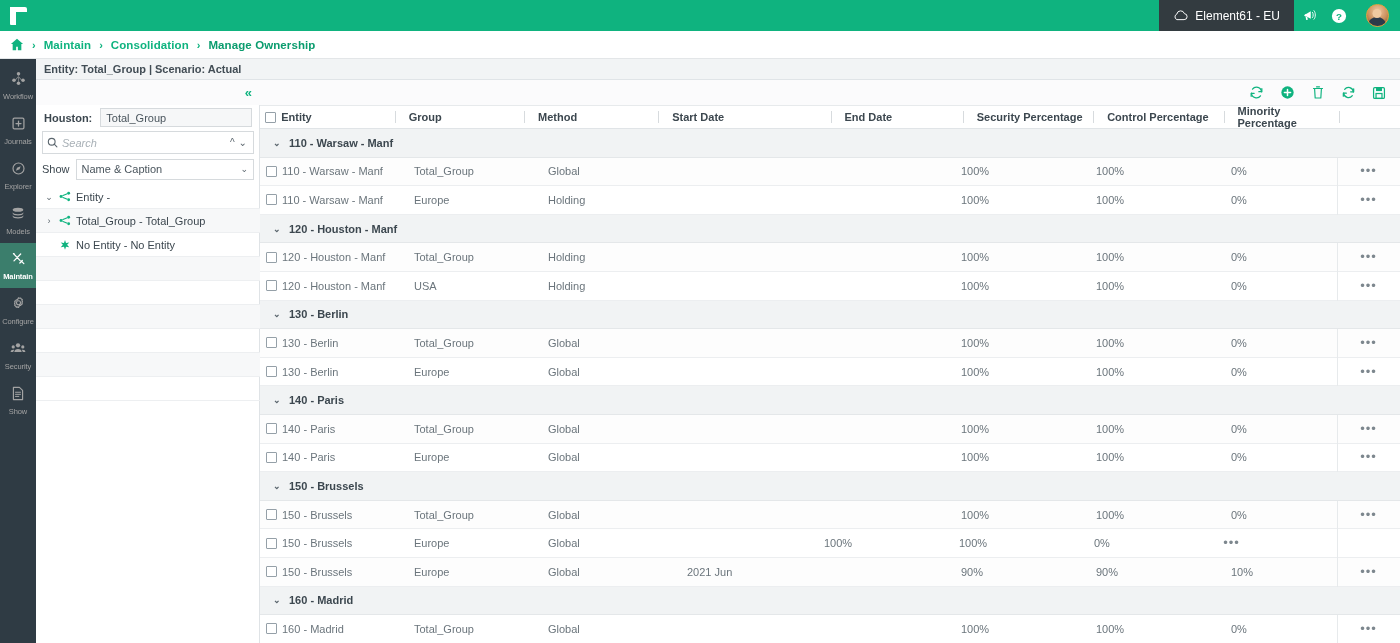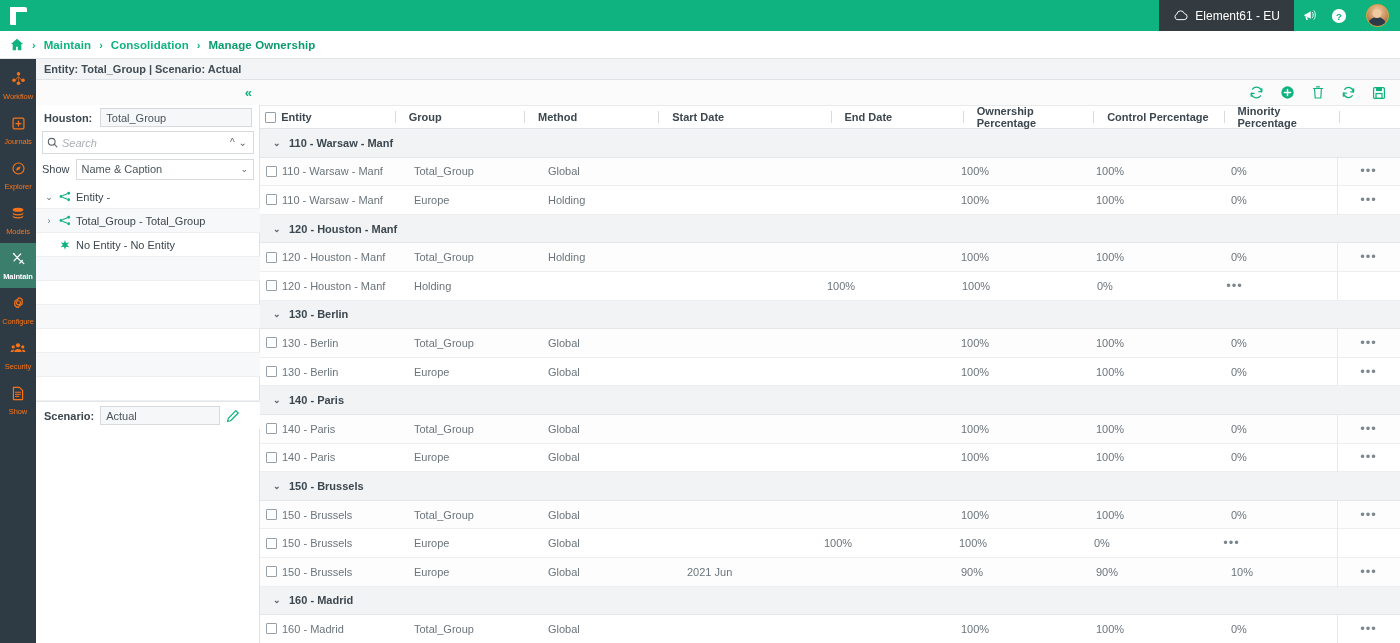--- a/index.html
+++ b/index.html
@@ -81,21 +81,21 @@
   
   .rail {
     position: absolute; top: 59px; left: 0; width: 36px; height: 584px;
     background: #2f3b44;
     padding-top: 4px;
   }
   .rail-item {
     width: 36px; height: 45px;
     display: flex; flex-direction: column;
     align-items: center; justify-content: center; gap: 2px;
-    color: #f97316;
+    color: #a3a3a3;
   }
   .rail-item.active { background: #3b7e6c; color: #ffffff; }
   .rail-label {
     font-size: 7.5px; line-height: 9px; letter-spacing: -0.1px;
   }
   .rail-item.active .rail-label { font-weight: bold; }
 
   
   .leftpanel {
     position: absolute; top: 59px; left: 36px; width: 224px; height: 584px;
@@ -426,29 +426,20 @@
       </div>
 
       <div class="empty-row alt"></div>
       <div class="empty-row"></div>
       <div class="empty-row alt"></div>
       <div class="empty-row"></div>
       <div class="empty-row alt"></div>
       <div class="empty-row"></div>
     </div>
 
-    <div class="scenario-row">
-      <span class="scn-lbl">Scenario:</span>
-      <div class="scn-input">Actual</div>
-      <span style="display:flex;">
-        <svg width="14" height="14" viewBox="0 0 16 16" fill="none" stroke="#0fb37f" stroke-width="1.4" stroke-linejoin="round">
-          <path d="M11.2 1.8 14 4.6 5.2 13.4 1.8 14.2 2.6 10.8z"></path>
-        </svg>
-      </span>
-    </div>
 
   </div>
 </div>
 
 <div class="main">
 
   <div class="toolbar">
     <span class="tb-btn">
       <svg width="15" height="15" viewBox="0 0 18 18" fill="none" stroke="#0fb37f" stroke-width="1.5">
         <path d="M15 8.2A6 6 0 0 0 4.2 5M3 9.8A6 6 0 0 0 13.8 13" stroke-linecap="round"></path>
@@ -497,21 +488,21 @@
     <div class="gh-cell" style="width:137px;padding-left:14px;">
       <span class="divider"></span>
       <span>Start Date</span>
     </div>
     <div class="gh-cell" style="width:137px;padding-left:14px;margin-left:40px;">
       <span class="divider"></span>
       <span>End Date</span>
     </div>
     <div class="gh-cell" style="width:135px;padding-left:14px;">
       <span class="divider"></span>
-      <span>Ownership Percentage</span>
+      <span>Security Percentage</span>
     </div>
     <div class="gh-cell" style="width:135px;padding-left:14px;">
       <span class="divider"></span>
       <span>Control Percentage</span>
     </div>
     <div class="gh-cell" style="width:120px;padding-left:14px;">
       <span class="divider"></span>
       <span>Minority Percentage</span>
     </div>
     <div class="gh-cell" style="width:63px;">
@@ -577,20 +568,21 @@
         <span class="rowsep"></span>
         <div class="cell" style="width: 63px; justify-content: center;">
           <span class="dots">•••</span>
         </div>
       </div>
       <div class="grow data even">
         <div class="cell" style="width: 22px; justify-content: center;">
           <span class="cbx"></span>
         </div>
         <div class="cell" style="width: 118px;">120 - Houston - Manf</div>
+        <div class="cell" style="width: 134px; padding-left: 14px;">USA</div>
         <div class="cell" style="width: 139px; padding-left: 14px;">Holding</div>
         <div class="cell" style="width: 137px; padding-left: 14px;"></div>
         <div class="cell" style="width: 137px; padding-left: 14px;"></div>
         <div class="cell" style="width: 135px; padding-left: 14px;">100%</div>
         <div class="cell" style="width: 135px; padding-left: 14px;">100%</div>
         <div class="cell" style="width: 120px; padding-left: 14px;">0%</div>
         <span class="rowsep"></span>
         <div class="cell" style="width: 63px; justify-content: center;">
           <span class="dots">•••</span>
         </div>

